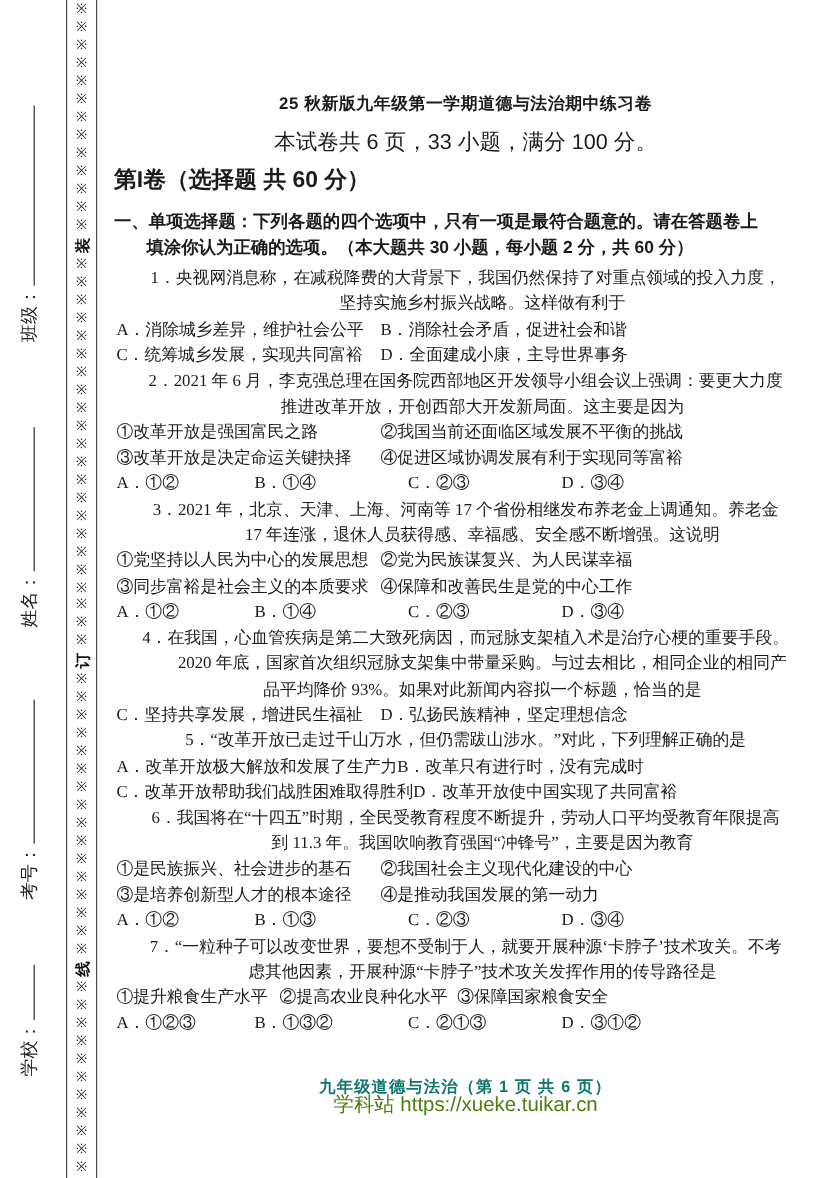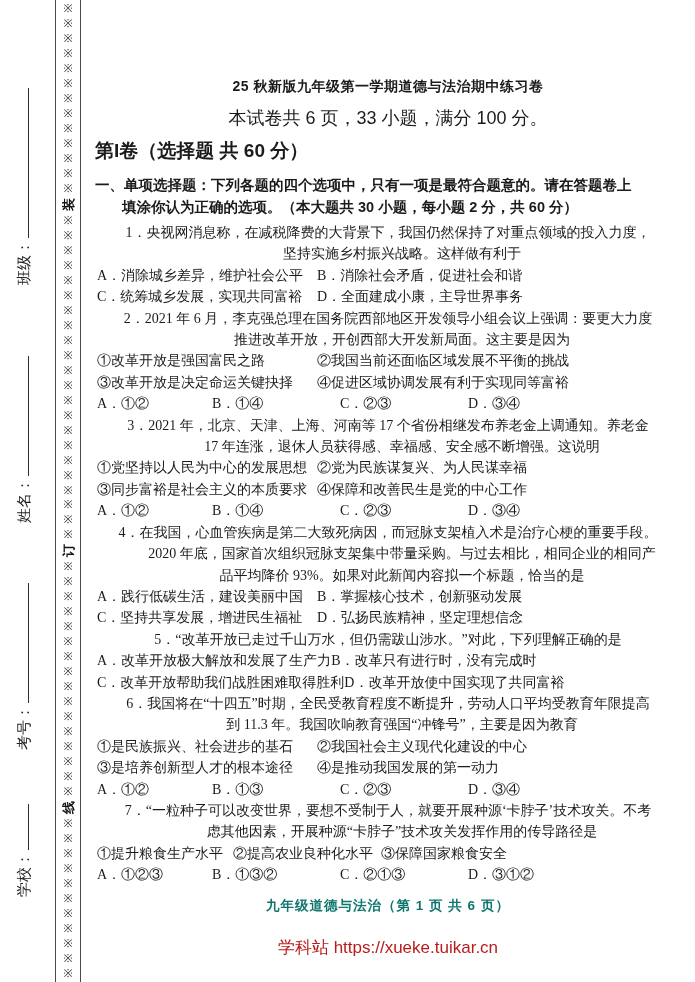--- a/index.html
+++ b/index.html
@@ -53,23 +53,23 @@
   .row.four .cell:nth-child(1){min-width:115px;}
   .row.four .cell:nth-child(2){min-width:128px;}
   .row.four .cell:nth-child(3){min-width:128px;}
   
   .page-info{
     position:absolute;top:897px;left:95px;width:586px;text-align:center;
     font-family:"Liberation Sans","DejaVu Sans",sans-serif;
     font-size:13.5px;font-weight:bold;color:#0f766e;letter-spacing:1px;
   }
   .site-link{
-    position:absolute;top:936px;left:95px;width:586px;text-align:center;
-    font-family:"Liberation Sans","DejaVu Sans",sans-serif;
-    font-size:17px;color:#b91c1c;
+    position:absolute;top:909px;left:95px;width:586px;text-align:center;
+    font-family:"Liberation Sans","DejaVu Sans",sans-serif;
+    font-size:17px;color:#4d7c0f;
   }
 </style>
 </head>
 <body>
 
 <div class="strip">
     <span>※</span>
     <span>※</span>
     <span>※</span>
     <span>※</span>
@@ -169,21 +169,20 @@
         <div class="qline"><span class="qnum">3．</span>2021 年，北京、天津、上海、河南等 17 个省份相继发布养老金上调通知。养老金</div>
         <div class="qline cont">17 年连涨，退休人员获得感、幸福感、安全感不断增强。这说明</div>
         <div class="row two"><span class="cell">①党坚持以人民为中心的发展思想</span><span class="cell">②党为民族谋复兴、为人民谋幸福</span></div>
         <div class="row two"><span class="cell">③同步富裕是社会主义的本质要求</span><span class="cell">④保障和改善民生是党的中心工作</span></div>
         <div class="row four"><span class="cell">A．①②</span><span class="cell">B．①④</span><span class="cell">C．②③</span><span class="cell">D．③④</span></div>
       </div>
       <div class="q">
         <div class="qline"><span class="qnum">4．</span>在我国，心血管疾病是第二大致死病因，而冠脉支架植入术是治疗心梗的重要手段。</div>
         <div class="qline cont">2020 年底，国家首次组织冠脉支架集中带量采购。与过去相比，相同企业的相同产</div>
         <div class="qline cont">品平均降价 93%。如果对此新闻内容拟一个标题，恰当的是</div>
-        <div class="row two"><span class="cell">A．践行低碳生活，建设美丽中国</span><span class="cell">B．掌握核心技术，创新驱动发展</span></div>
         <div class="row two"><span class="cell">C．坚持共享发展，增进民生福祉</span><span class="cell">D．弘扬民族精神，坚定理想信念</span></div>
       </div>
       <div class="q">
         <div class="qline"><span class="qnum">5．</span>“改革开放已走过千山万水，但仍需跋山涉水。”对此，下列理解正确的是</div>
         <div class="row two"><span class="cell">A．改革开放极大解放和发展了生产力</span><span class="cell">B．改革只有进行时，没有完成时</span></div>
         <div class="row two"><span class="cell">C．改革开放帮助我们战胜困难取得胜利</span><span class="cell">D．改革开放使中国实现了共同富裕</span></div>
       </div>
       <div class="q">
         <div class="qline"><span class="qnum">6．</span>我国将在“十四五”时期，全民受教育程度不断提升，劳动人口平均受教育年限提高</div>
         <div class="qline cont">到 11.3 年。我国吹响教育强国“冲锋号”，主要是因为教育</div>

